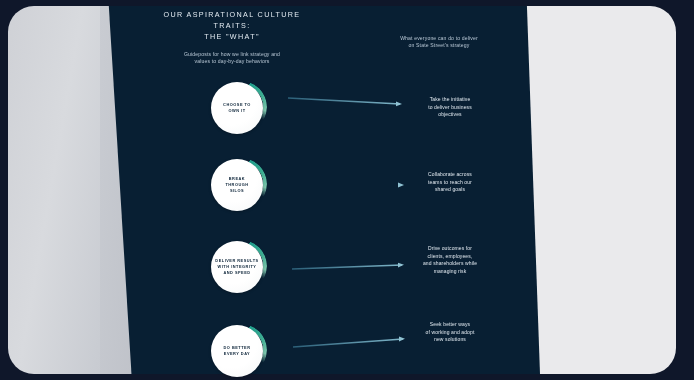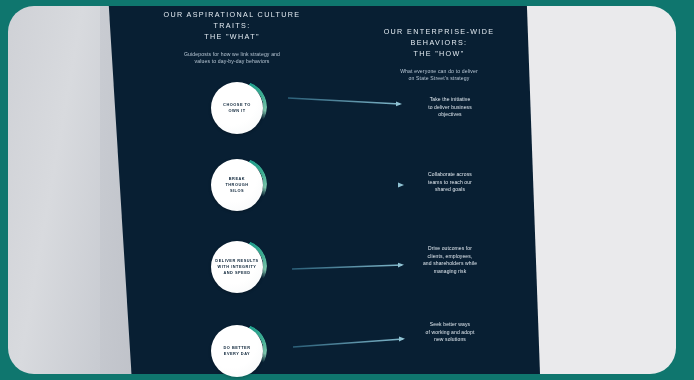--- a/index.html
+++ b/index.html
@@ -9,21 +9,21 @@
     background: #ffffff;
   }
   body {
     font-family: "Liberation Sans", sans-serif;
   }
   #stage {
     position: relative;
     width: 694px;
     height: 380px;
     overflow: hidden;
-    background: #0f766e;
+    background: #0f172a;
   }
 
   
   .panel-right-gray {
     position: absolute;
     left: 18px;
     top: 6px;
     width: 658px;
     height: 368px;
     background: #eaeaec;
@@ -155,22 +155,20 @@
   <div class="panel-navy"></div>
 
   <div class="col-head" id="head-left">
     <div class="title">OUR ASPIRATIONAL CULTURE TRAITS:
 THE "WHAT"</div>
     <div class="sub">Guideposts for how we link strategy and
 values to day-by-day behaviors</div>
   </div>
 
   <div class="col-head" id="head-right">
-    <div class="title">OUR ENTERPRISE-WIDE BEHAVIORS:
-THE "HOW"</div>
     <div class="sub">What everyone can do to deliver
 on State Street's strategy</div>
   </div>
 
   <div class="row">
     <div class="trait-circle" style="left:211px; top:82px;">
       <div class="ring"></div>
       <div class="disc">
         <span>CHOOSE TO
 OWN IT</span>

